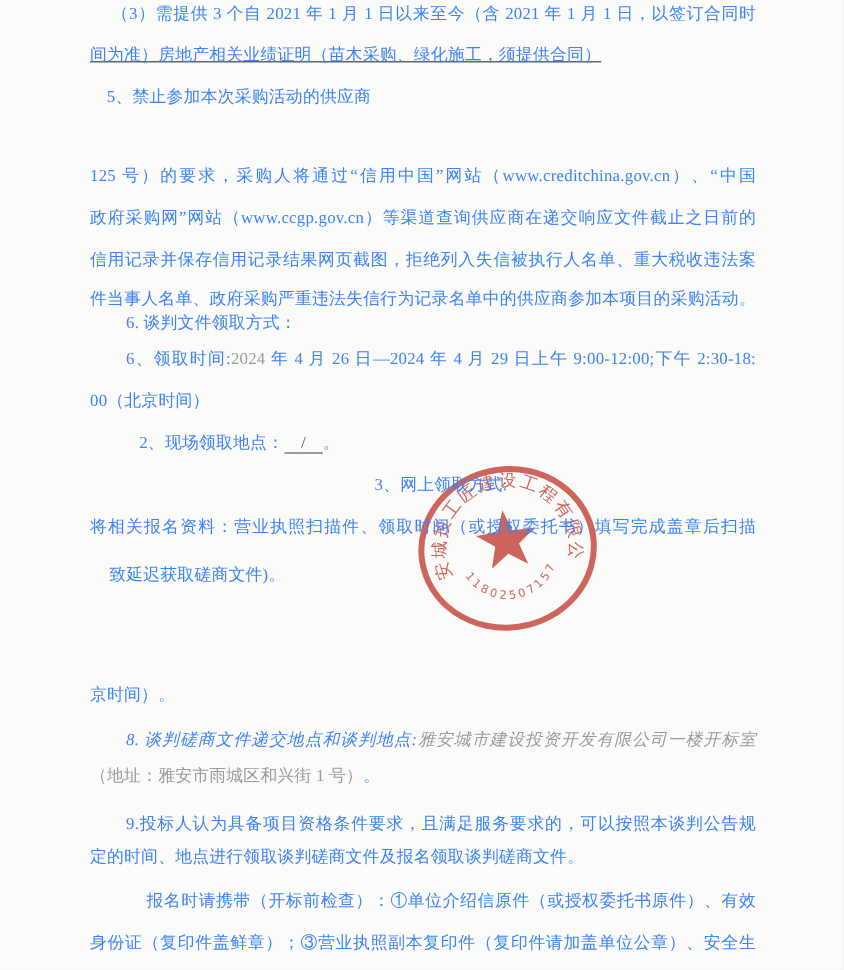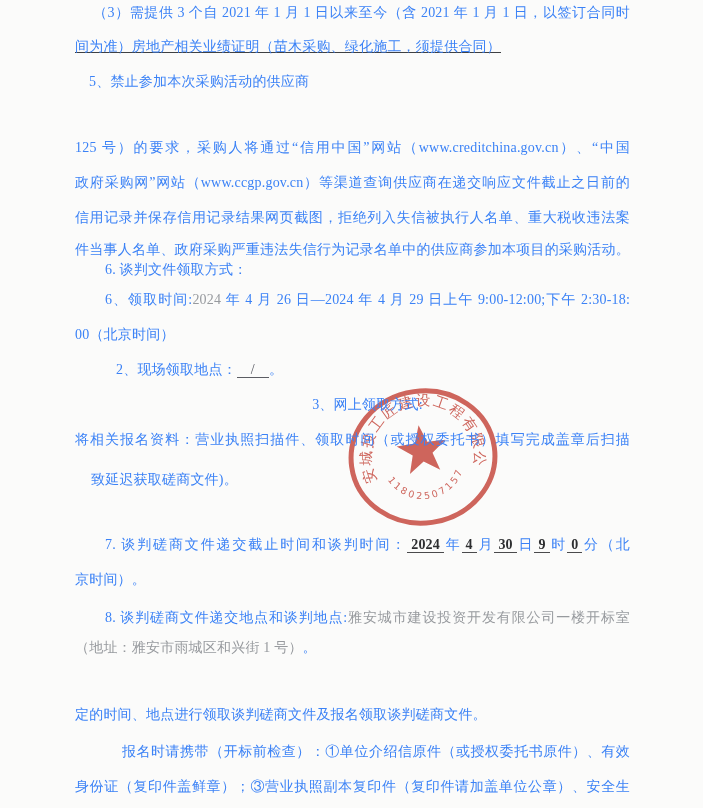--- a/index.html
+++ b/index.html
@@ -77,20 +77,20 @@
     <div class="line j" style="top: 207px; left: 75px;"><span class="seg-n">信用记录并保存信用记录结果网页截图，拒绝列入失信被执行人名单、重大税收违法案</span></div>
     <div class="line j" style="top: 172px; left: 75px;"><span class="seg-n">政府采购网”网站（www.ccgp.gov.cn）等渠道查询供应商在递交响应文件截止之日前的</span></div>
     <div class="line j" style="top: 239px; left: 75px;"><span class="seg-n">件当事人名单、政府采购严重违法失信行为记录名单中的供应商参加本项目的采购活动。</span></div>
     <div class="line" style="top: 259px; left: 105px;"><span class="seg-n">6.  谈判文件领取方式：</span></div>
     <div class="line j" style="top: 289px; left: 105px;"><span class="seg-n">6、领取时间:</span><span class="seg-g">2024</span><span class="seg-n"> 年 4 月 26 日—2024 年 4 月 29 日上午 9:00-12:00;下午 2:30-18:</span></div>
     <div class="line" style="top: 324px; left: 75px;"><span class="seg-n">00（北京时间）</span></div>
     <div class="line" style="top: 359px; left: 116px;"><span class="seg-n">2、现场领取地点：</span><span class="seg-blank">/</span><span class="seg-n">。</span></div>
     <div class="line" style="top: 394px; left: 105px; text-align: center;"><span class="seg-n">3、网上领取方式:</span></div>
     <div class="line j" style="top: 429px; left: 75px;"><span class="seg-n">将相关报名资料：营业执照扫描件、领取时间（或授权委托书）填写完成盖章后扫描</span></div>
     <div class="line" style="top: 469px; left: 75px; margin-left: 16px;"><span class="seg-n">致延迟获取磋商文件)。</span></div>
-    <div class="line j" style="top: 534px; left: 105px;"><span class="seg-n">7.  谈判磋商文件递交截止时间和谈判时间：</span><span class="seg-u">2024</span><span class="seg-n">年</span><span class="seg-u">4</span><span class="seg-n">月</span><span class="seg-u">30</span><span class="seg-n">日</span><span class="seg-u">9</span><span class="seg-n">时</span><span class="seg-u">0</span><span class="seg-n">分（北</span></div>
     <div class="line" style="top: 569px; left: 75px; font-family: Liberation Serif, serif;"><span class="seg-n">京时间）。</span></div>
-    <div class="line j" style="top: 607px; left: 105px;"><span class="seg-n">8.  谈判磋商文件递交地点和谈判地点:</span><span class="seg-g">雅安城市建设投资开发有限公司一楼开标室</span></div>
+    <div class="line j" style="top: 607px; left: 105px; font-style: italic;"><span class="seg-n">8.  谈判磋商文件递交地点和谈判地点:</span><span class="seg-g">雅安城市建设投资开发有限公司一楼开标室</span></div>
     <div class="line" style="top: 637px; left: 75px;"><span class="seg-g">（地址：雅安市雨城区和兴街 1 号）</span><span class="seg-n">。</span></div>
+    <div class="line j" style="top: 677px; left: 105px;"><span class="seg-n">9.投标人认为具备项目资格条件要求，且满足服务要求的，可以按照本谈判公告规</span></div>
     <div class="line" style="top: 704px; left: 75px;"><span class="seg-n">定的时间、地点进行领取谈判磋商文件及报名领取谈判磋商文件。</span></div>
     <div class="line j" style="top: 776px; left: 75px;"><span class="seg-n">身份证（复印件盖鲜章）；③营业执照副本复印件（复印件请加盖单位公章）、安全生</span></div>
     <div class="line j" style="top: 741px; left: 122px;"><span class="seg-n">报名时请携带（开标前检查）：①单位介绍信原件（或授权委托书原件）、有效</span></div>
   </div>
 
 </body></html>

